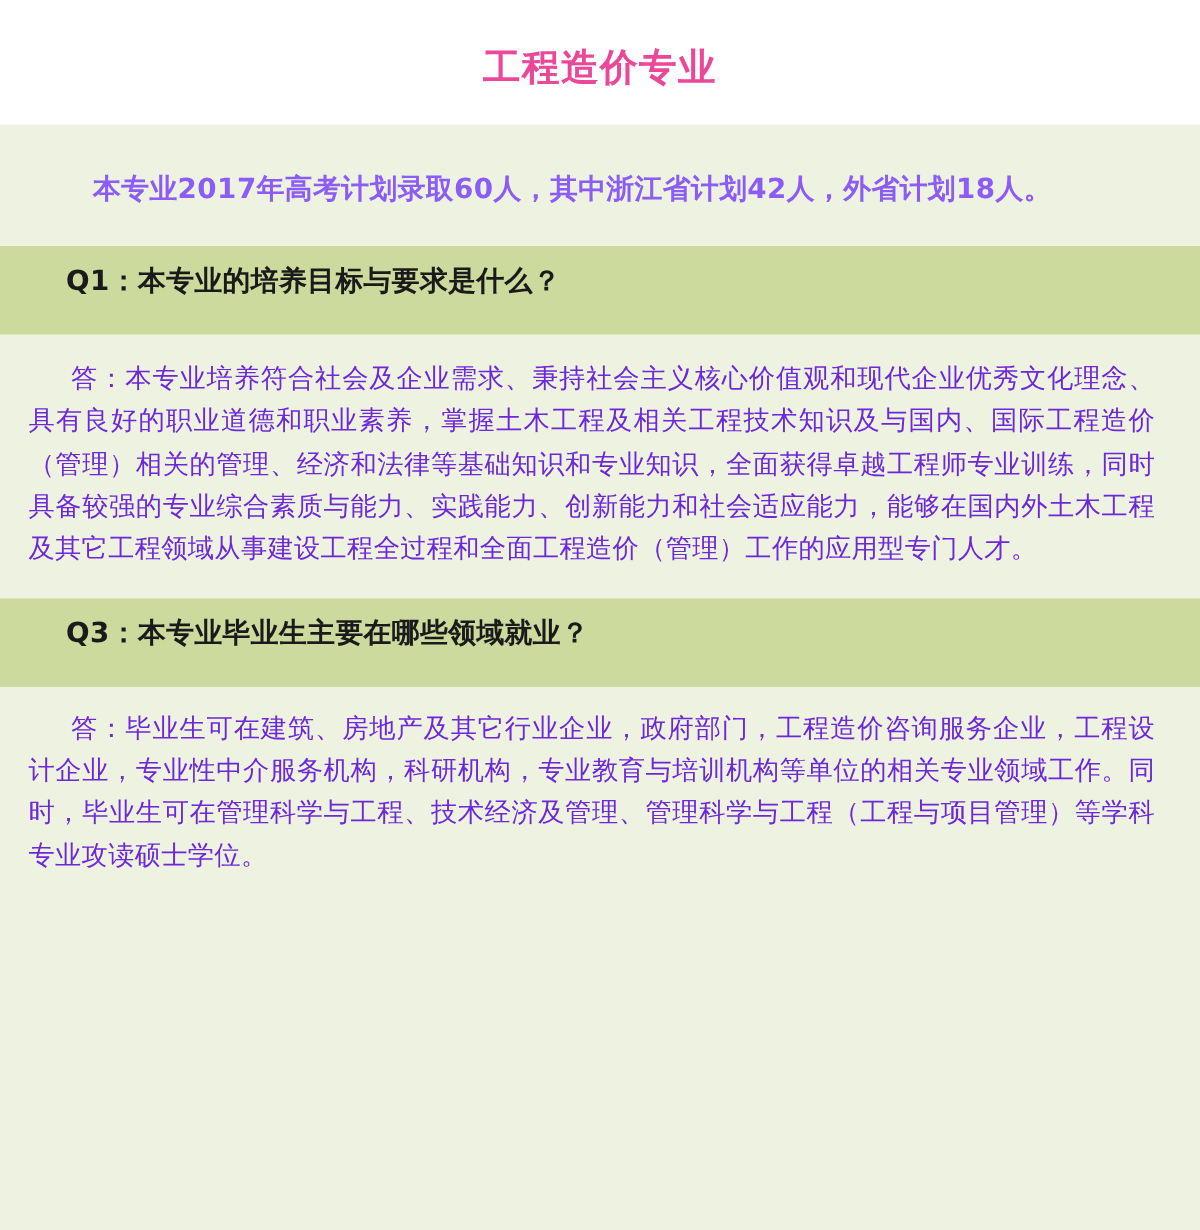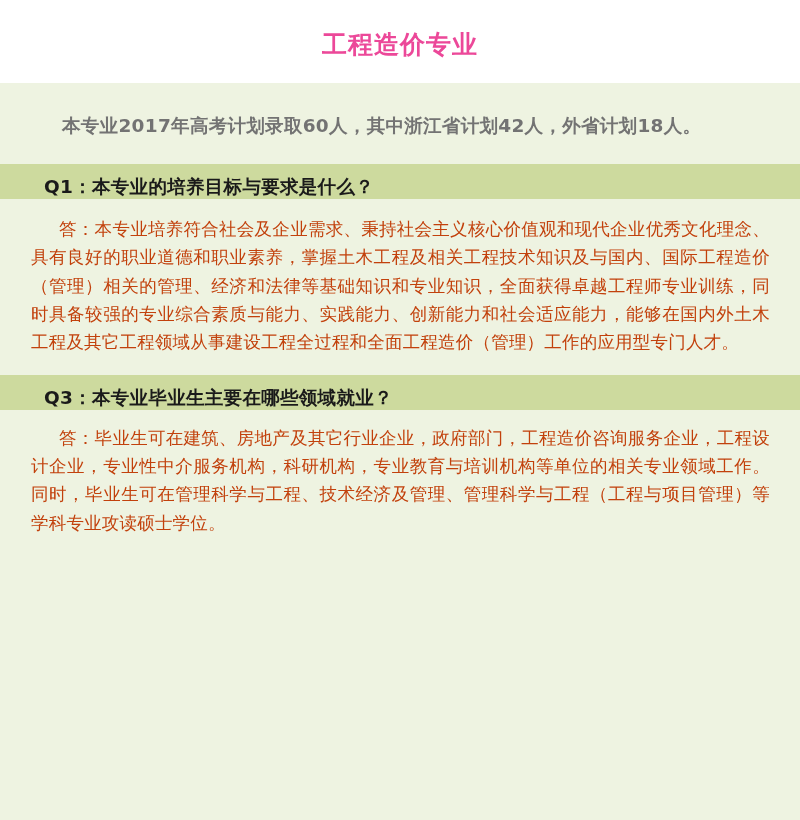--- a/index.html
+++ b/index.html
@@ -30,40 +30,40 @@
     background: #ffffff;
   }
   .body-area {
     background: #eef3e1;
     padding: 0 0 14px 0;
     min-height: 740px;
   }
   .intro {
     font-size: 18.5px;
     font-weight: bold;
-    color: #737373;
+    color: #8b5cf6;
     padding: 30px 44px 26px 62px;
     letter-spacing: 0.3px;
   }
   .qbar {
     background: #cdda9e;
-    padding: 10px 0 0 0;
+    padding: 10px 0 24px 0;
   }
   .qbar .qtext {
     font-size: 18.5px;
     font-weight: bold;
     color: #1a1a1a;
     padding-left: 44px;
     letter-spacing: 0.3px;
   }
   .answer {
     font-size: 17.5px;
     line-height: 1.62;
-    color: #c2410c;
-    padding: 14px 30px 14px 31px;
+    color: #6d28d9;
+    padding: 14px 30px 14px 19px;
     text-align: justify;
     letter-spacing: 0.2px;
   }
   .answer .indent {
     display: inline-block;
     width: 28px;
   }
   .a1 { padding-top: 16px; padding-bottom: 18px; }
   .a2 { padding-top: 12px; padding-bottom: 14px; }
   .a3 { padding-top: 14px; padding-bottom: 16px; }

